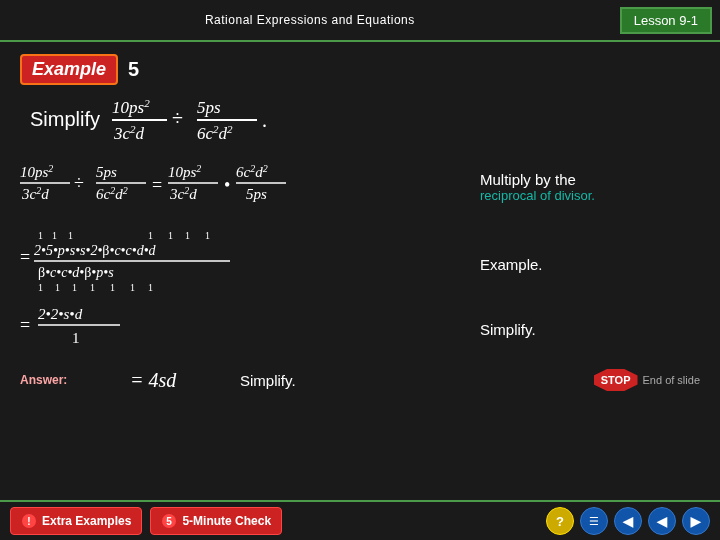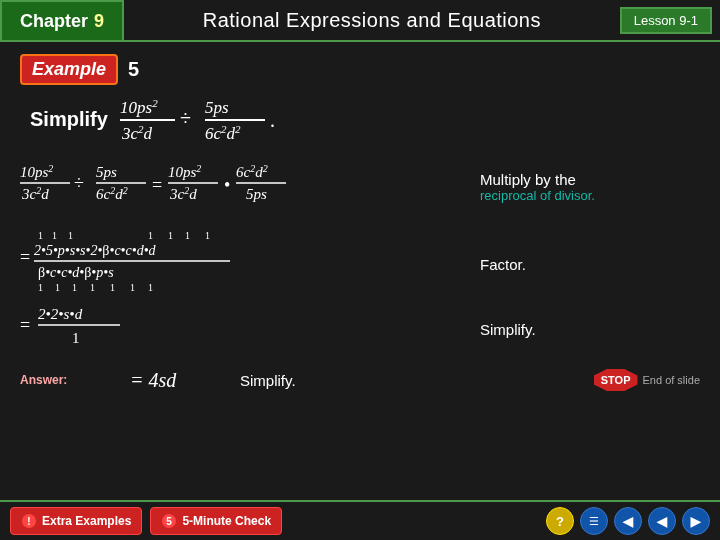--- a/index.html
+++ b/index.html
@@ -31,21 +31,21 @@
       align-items: center;
       border: 2px solid #4a9a4a;
       border-bottom: none;
     }
     .chapter-num {
       color: #ffff99;
       margin-left: 6px;
     }
     .header-title {
       color: white;
-      font-size: 20px;
+      font-size: 12px;
       flex: 1;
       text-align: center;
       letter-spacing: 0.5px;
     }
     .lesson-badge {
       background: #2a7a2a;
       color: white;
       font-size: 13px;
       padding: 4px 12px;
       border: 2px solid #4a9a4a;
@@ -86,21 +86,21 @@
     
     .simplify-row {
       display: flex;
       align-items: center;
       margin-bottom: 16px;
       margin-left: 10px;
     }
     .simplify-label {
       color: white;
       font-size: 20px;
-      font-weight: bold;
+      font-weight: normal;
       margin-right: 12px;
     }
 
     
     .step-row {
       display: flex;
       align-items: center;
       margin-bottom: 10px;
     }
     .step-math {
@@ -198,24 +198,20 @@
     
     .math-svg {
       display: inline-block;
       vertical-align: middle;
     }
   </style>
 </head>
 <body>
 
 <div class="header">
-  <div class="chapter-tab">
-    <span>Chapter</span>
-    <span class="chapter-num">9</span>
-  </div>
   <div class="header-title">Rational Expressions and Equations</div>
   <div class="lesson-badge">Lesson 9-1</div>
 </div>
 
 <div class="main-content">
 
   <div class="example-row">
     <div class="example-badge">Example</div>
     <span class="example-num">5</span>
   </div>
@@ -299,21 +295,21 @@
 
         <text x="18" y="66" fill="white" font-size="10" font-family="serif">1</text>
         <text x="35" y="66" fill="white" font-size="10" font-family="serif">1</text>
         <text x="52" y="66" fill="white" font-size="10" font-family="serif">1</text>
         <text x="70" y="66" fill="white" font-size="10" font-family="serif">1</text>
         <text x="90" y="66" fill="white" font-size="10" font-family="serif">1</text>
         <text x="110" y="66" fill="white" font-size="10" font-family="serif">1</text>
         <text x="128" y="66" fill="white" font-size="10" font-family="serif">1</text>
       </svg>
     </div>
-    <div class="step-note" style="font-size:15px; color:white; margin-top:10px;">Factor.</div>
+    <div class="step-note" style="font-size:15px; color:white; margin-top:10px;">Example.</div>
   </div>
 
   <div class="step-row">
     <div class="step-math">
       <svg class="math-svg" width="230" height="56">
         <text x="0" y="32" fill="white" font-size="18" font-family="serif">=</text>
 
         <text x="18" y="20" fill="white" font-size="15" font-style="italic" font-family="serif">2•2•<tspan>s</tspan>•<tspan>d</tspan></text>
         <line x1="18" y1="26" x2="100" y2="26" stroke="white" stroke-width="1.5"></line>
         <text x="52" y="44" fill="white" font-size="15" font-family="serif">1</text>

